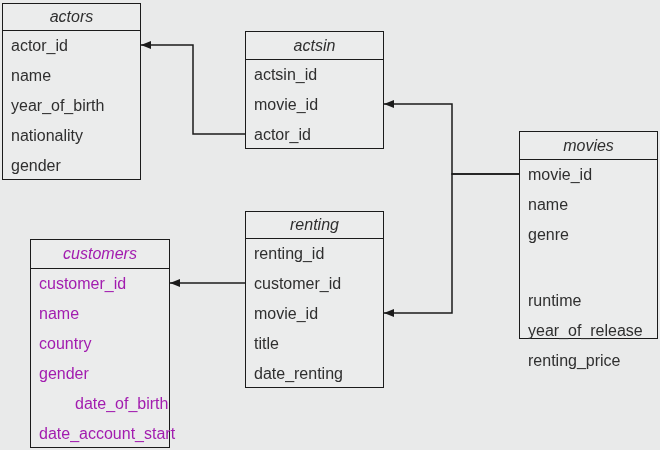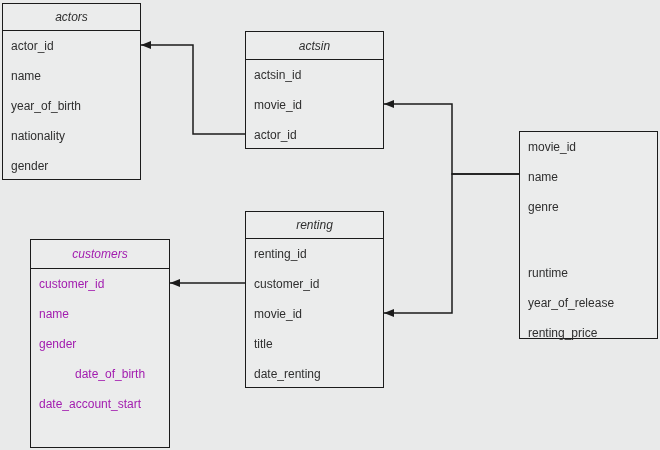--- a/index.html
+++ b/index.html
@@ -25,21 +25,21 @@
     width: 660px;
     height: 450px;
     pointer-events: none;
   }
   .tbl {
     position: absolute;
     box-sizing: border-box;
     border: 1.5px solid #1b1b1b;
     background: #ebecec;
     color: #2f2f2f;
-    font-size: 12px;
+    font-size: 16px;
   }
   .tbl-header {
     box-sizing: border-box;
     border-bottom: 1.5px solid #1b1b1b;
     display: flex;
     align-items: center;
     justify-content: center;
     font-style: italic;
   }
   .tbl-row {
@@ -80,20 +80,23 @@
       </div>
       <div class="tbl" style="left: 245px; top: 31px; width: 139px; height: 118px; background: rgb(235, 236, 236); border-color: rgb(27, 27, 27); color: rgb(47, 47, 47);">
         <div class="tbl-header" style="height: 28px; border-bottom-color: rgb(27, 27, 27);">
           <span>actsin</span>
         </div>
         <div class="tbl-row" style="height: 30px;">actsin_id</div>
         <div class="tbl-row" style="height: 30px;">movie_id</div>
         <div class="tbl-row" style="height: 30px;">actor_id</div>
       </div>
       <div class="tbl" style="left: 519px; top: 131px; width: 139px; height: 208px; background: rgb(235, 236, 236); border-color: rgb(27, 27, 27); color: rgb(47, 47, 47);">
+        <div class="tbl-header" style="height: 28px; border-bottom-color: rgb(27, 27, 27);">
+          <span>movies</span>
+        </div>
         <div class="tbl-row" style="height: 30px;">movie_id</div>
         <div class="tbl-row" style="height: 30px;">name</div>
         <div class="tbl-row" style="height: 30px;">genre</div>
         <div class="tbl-row" style="height: 30px; margin-top: 36px;">runtime</div>
         <div class="tbl-row" style="height: 30px;">year_of_release</div>
         <div class="tbl-row" style="height: 30px;">renting_price</div>
       </div>
       <div class="tbl" style="left: 245px; top: 211px; width: 139px; height: 177px; background: rgb(235, 236, 236); border-color: rgb(27, 27, 27); color: rgb(47, 47, 47);">
         <div class="tbl-header" style="height: 27px; border-bottom-color: rgb(27, 27, 27);">
           <span>renting</span>
@@ -103,18 +106,19 @@
         <div class="tbl-row" style="height: 30px;">movie_id</div>
         <div class="tbl-row" style="height: 30px;">title</div>
         <div class="tbl-row" style="height: 30px;">date_renting</div>
       </div>
       <div class="tbl" style="left: 30px; top: 239px; width: 140px; height: 209px; background: rgb(235, 236, 236); border-color: rgb(27, 27, 27); color: #a21caf;">
         <div class="tbl-header" style="height: 29px; border-bottom-color: rgb(27, 27, 27);">
           <span>customers</span>
         </div>
         <div class="tbl-row" style="height: 30px;">customer_id</div>
         <div class="tbl-row" style="height: 30px;">name</div>
+        <div class="tbl-row" style="height: 30px;">country</div>
         <div class="tbl-row" style="height: 30px;">gender</div>
         <div class="tbl-row" style="height: 30px; margin-left: 36px;">date_of_birth</div>
         <div class="tbl-row" style="height: 30px;">date_account_start</div>
       </div>
     </div>
 </div>
 
 </body></html>

